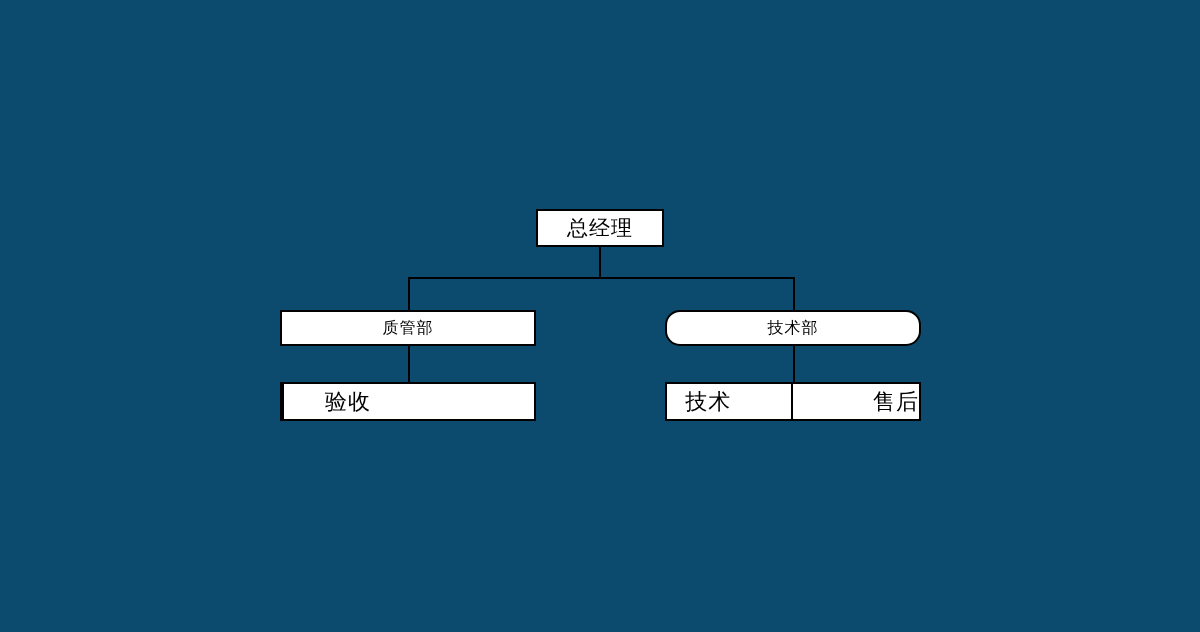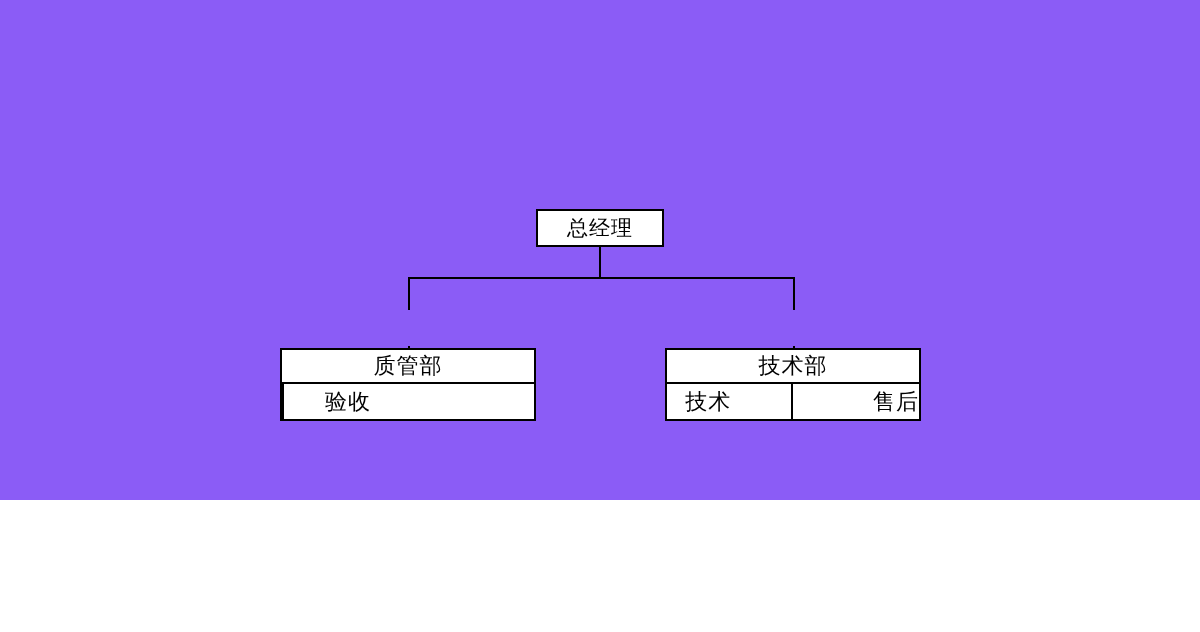--- a/index.html
+++ b/index.html
@@ -11,22 +11,22 @@
     width: 1200px;
     height: 632px;
     background: #ffffff;
     font-family: "DejaVu Sans", "Liberation Sans", sans-serif;
     overflow: hidden;
   }
 
   #org-chart {
     position: relative;
     width: 1200px;
-    height: 500px;
-    background: #8b5cf6;
+    height: 632px;
+    background: #0c4a6e;
   }
 
   
   .node {
     position: absolute;
     box-sizing: border-box;
     border: 2px solid #000000;
     background: #ffffff;
     display: flex;
     align-items: center;
@@ -44,25 +44,24 @@
     width: 128px;
     height: 38px;
     font-size: 21px;
   }
 
   
   .node-dept {
     top: 310px;
     width: 256px;
     height: 36px;
-    font-size: 22px;
-    margin-top: 38px;
+    font-size: 16px;
   }
   .node-dept-left  { left: 280px; }
-  .node-dept-right { left: 665px; }
+  .node-dept-right { left: 665px; border-radius: 15px; }
 
   
   .team-pair {
     position: absolute;
     box-sizing: border-box;
     top: 382px;
     width: 256px;
     height: 39px;
     border: 2px solid #000000;
     background: #ffffff;

